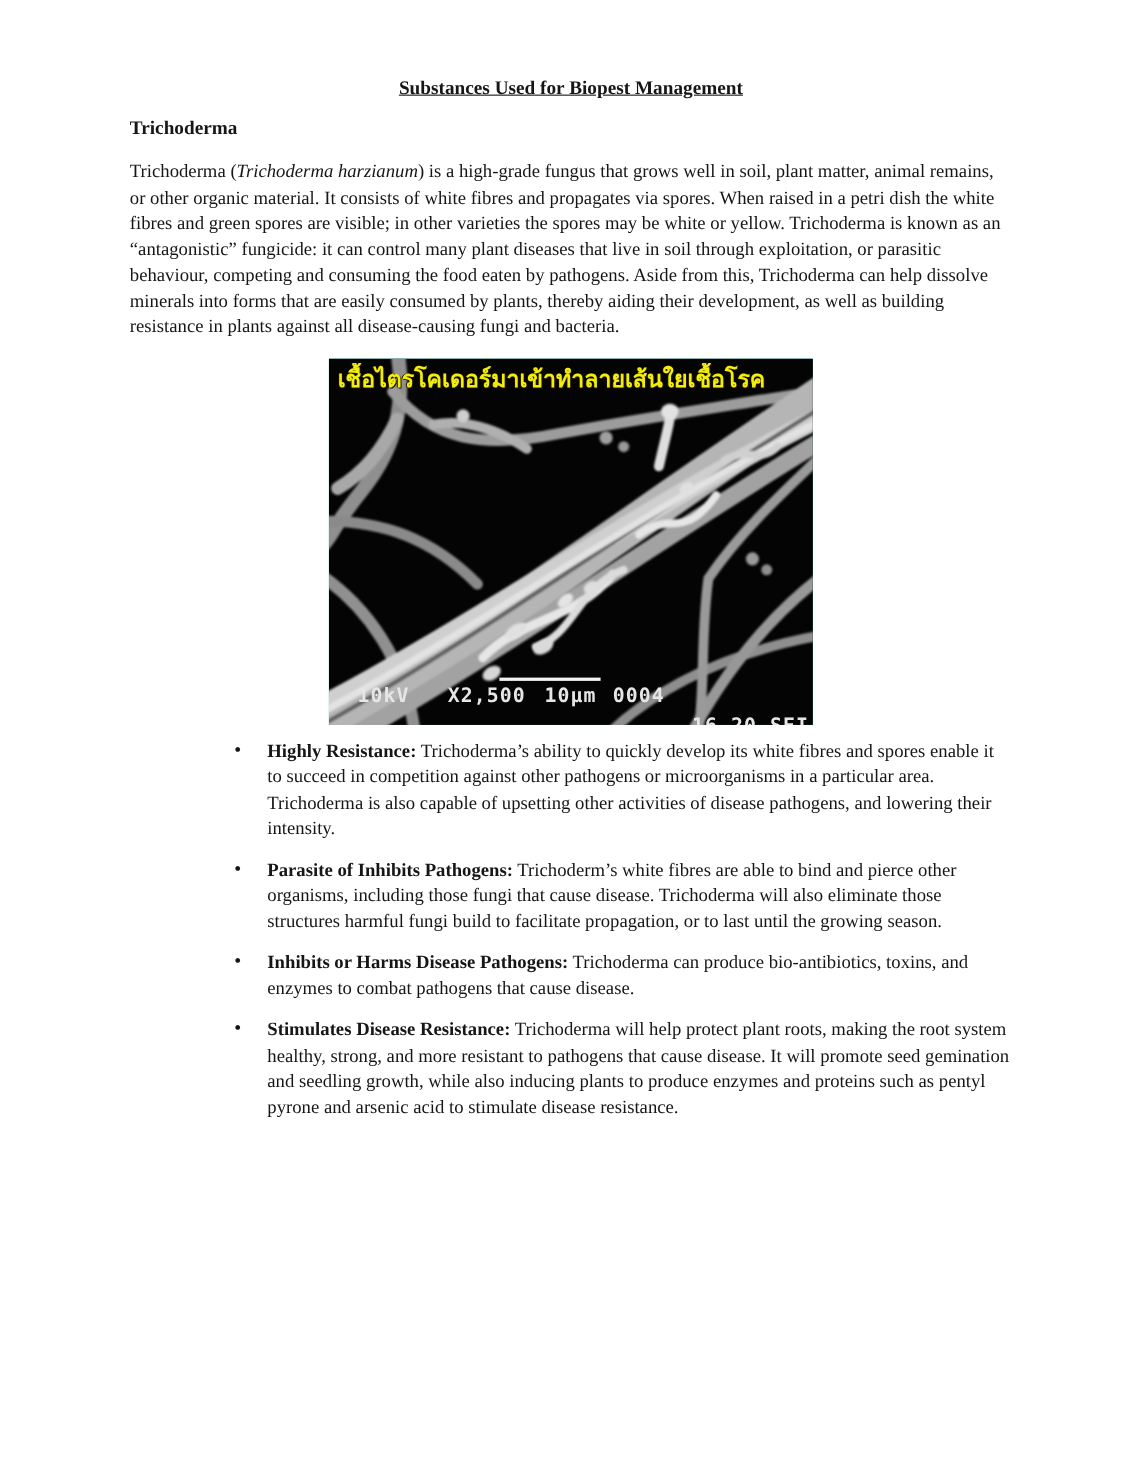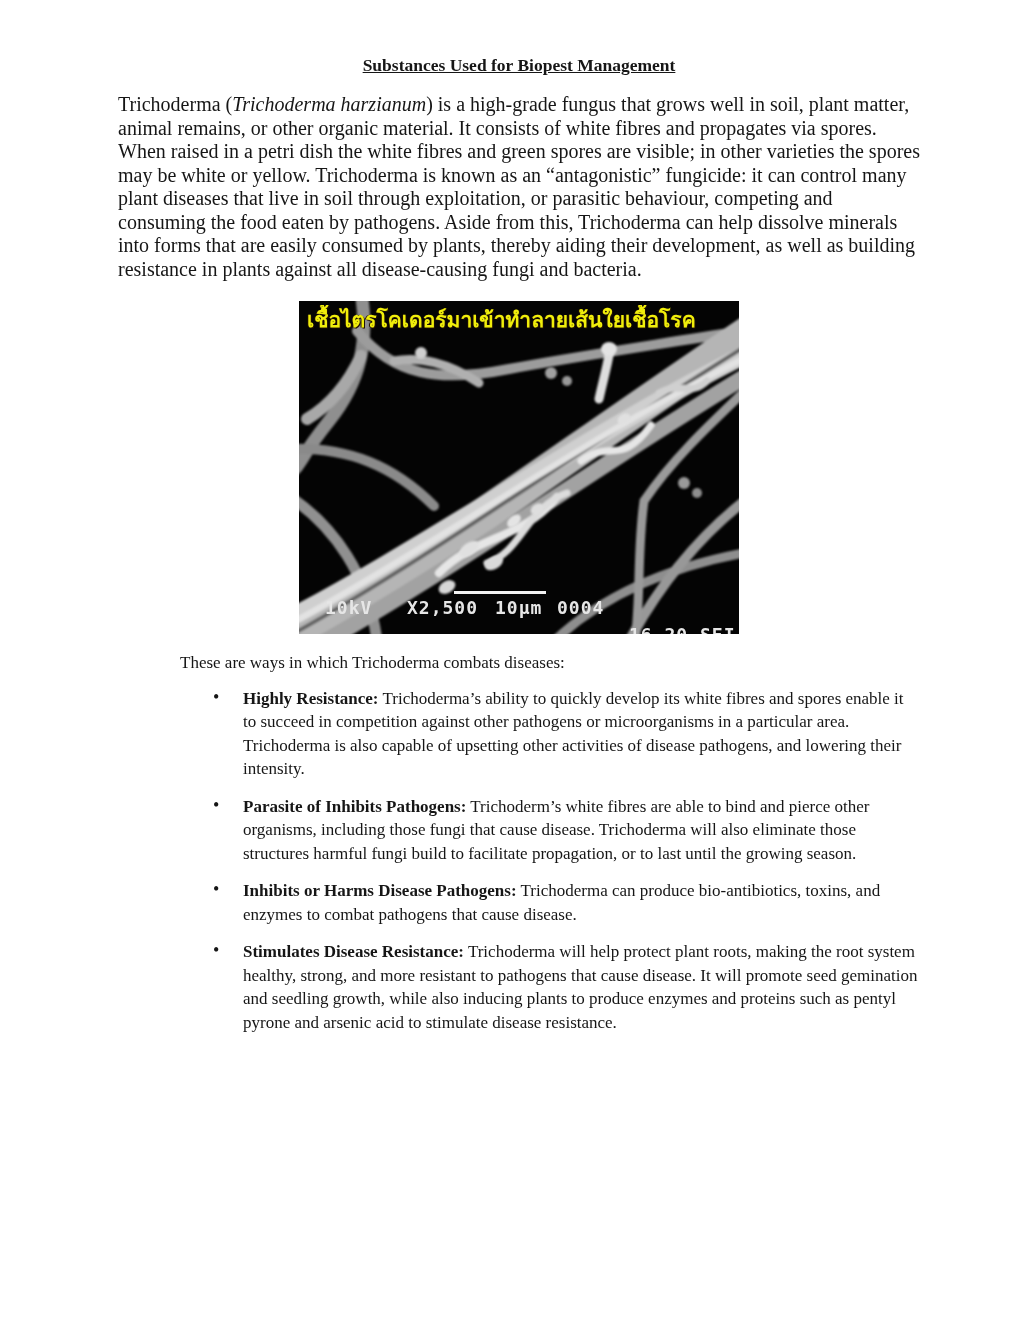--- a/index.html
+++ b/index.html
@@ -9,38 +9,38 @@
     background: #ffffff;
     font-family: "Liberation Serif", serif;
     color: #161616;
   }
   .page {
     position: relative;
     width: 1024px; height: 1325px;
     background: #ffffff;
     overflow: hidden;
   }
-  .content { padding: 55px 104px 0 118px; }
+  .content { padding: 69px 104px 0 118px; }
 
   .doc-title {
     text-align: center;
     font-weight: bold;
     font-size: 17.5px;
     line-height: 20px;
     text-decoration: underline;
   }
   .heading {
     font-weight: bold;
     font-size: 17.5px;
     line-height: 20px;
     margin-top: 17px;
   }
   .para {
     margin-top: 18px;
-    font-size: 20px;
+    font-size: 17px;
     line-height: 23.5px;
   }
   .species { font-style: italic; }
 
   
   .figure {
     position: relative;
     width: 440px; height: 333px;
     margin: 3px auto 0 auto;
     background: #0f766e;
@@ -110,20 +110,21 @@
   .item-label { font-weight: bold; }
 </style>
 </head>
 <body>
 
 <div class="page">
   <div class="content">
 
     <div class="doc-title">Substances Used for Biopest Management</div>
 
+    <div class="heading">Trichoderma</div>
 
     <p class="para"><span>Trichoderma (</span><span class="species">Trichoderma harzianum</span><span>) is a high-grade fungus that grows well in soil, plant matter, animal remains, or other organic material. It consists of white fibres and propagates via spores. When raised in a petri dish the white fibres and green spores are visible; in other varieties the spores may be white or yellow. Trichoderma is known as an “antagonistic” fungicide: it can control many plant diseases that live in soil through exploitation, or parasitic behaviour, competing and consuming the food eaten by pathogens.  Aside from this, Trichoderma can help dissolve minerals into forms that are easily consumed by plants, thereby aiding their development, as well as building resistance in plants against all disease-causing fungi and bacteria.</span></p>
 
     <div class="figure">
       <svg viewBox="0 0 440 333" aria-hidden="true">
         <defs>
           <filter id="soft" x="-10%" y="-10%" width="120%" height="120%">
             <feGaussianBlur stdDeviation="1.1"></feGaussianBlur>
           </filter>
         </defs>
@@ -171,21 +172,20 @@
       <div class="sem-bar">
         <div class="scale-bar"></div>
         <span class="sem-voltage">10kV</span>
         <span class="sem-mag">X2,500</span>
         <span class="sem-scale">10µm</span>
         <span class="sem-counter">0004</span>
         <span class="sem-tail">16 20 SEI</span>
       </div>
     </div>
 
-    <div class="list-intro">These are ways in which Trichoderma combats diseases:</div>
 
     <ul class="benefits">
       <li>
         <span class="bullet">•</span><span class="item-label">Highly Resistance:</span><span> Trichoderma’s ability to quickly develop its white fibres and spores enable it to succeed in competition against other pathogens or microorganisms in a particular area. Trichoderma is also capable of upsetting other activities of disease pathogens, and lowering their intensity.</span>
       </li>
       <li>
         <span class="bullet">•</span><span class="item-label">Parasite of Inhibits Pathogens:</span><span> Trichoderm’s white fibres are able to bind and pierce other organisms, including those fungi that cause disease. Trichoderma will also eliminate those structures harmful fungi build to facilitate propagation, or to last until the growing season.</span>
       </li>
       <li>
         <span class="bullet">•</span><span class="item-label">Inhibits or Harms Disease Pathogens:</span><span> Trichoderma can produce bio-antibiotics, toxins, and enzymes to combat pathogens that cause disease.</span>

